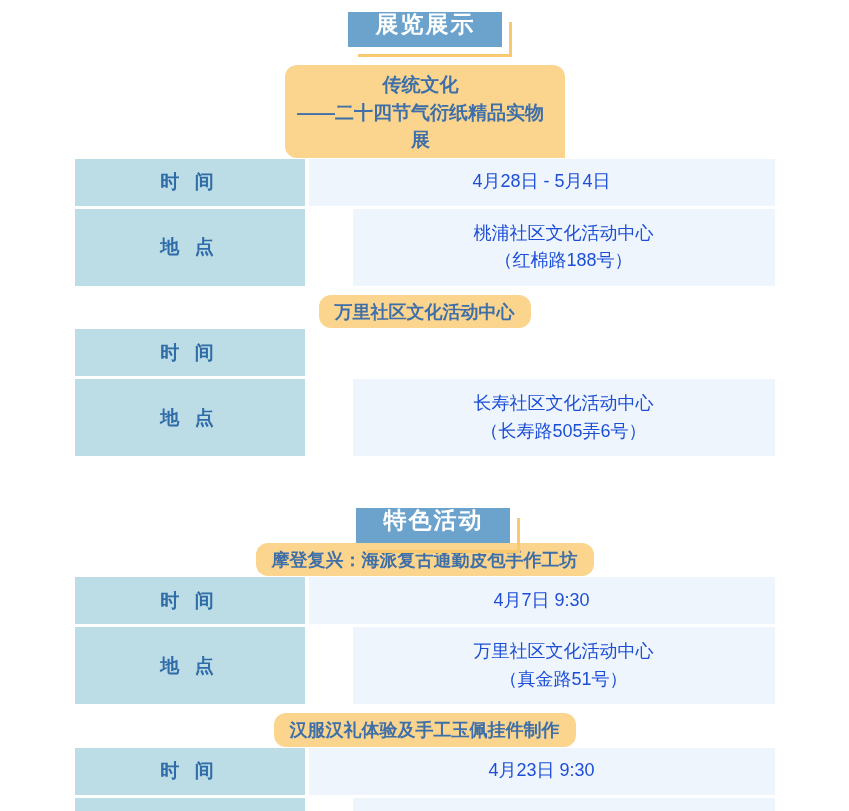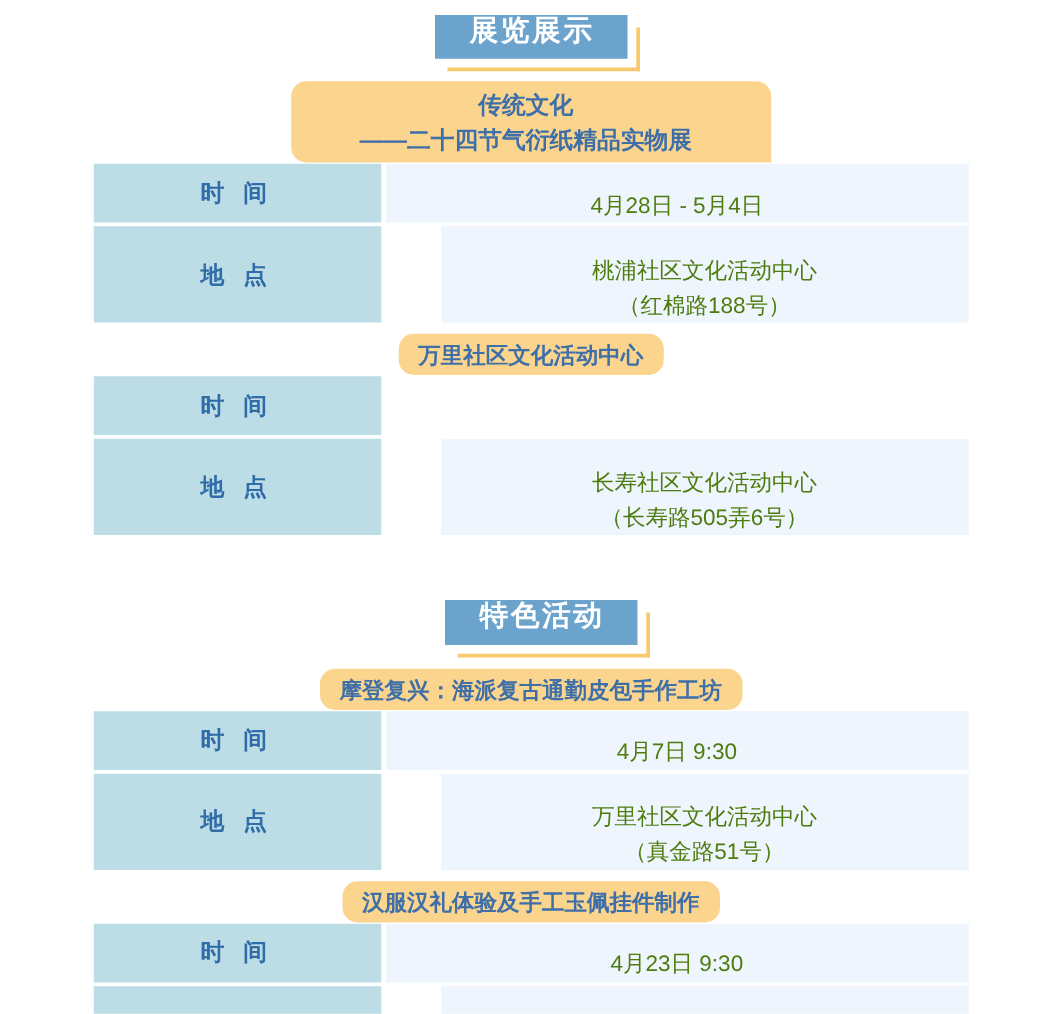--- a/index.html
+++ b/index.html
@@ -57,21 +57,21 @@
     color: #3f6fa8;
     font-weight: bold;
     text-align: center;
     border-radius: 12px;
     line-height: 1.45;
     box-sizing: border-box;
   }
   .orange-banner.two-line {
     font-size: 19px;
     padding: 6px 18px 4px 10px;
-    width: 384px;
+    width: 280px;
     border-bottom-left-radius: 12px;
     border-bottom-right-radius: 0;
   }
   .orange-banner.one-line {
     font-size: 18px;
     padding: 4px 16px 3px 16px;
     display: inline-block;
   }
 
   
@@ -99,26 +99,26 @@
     letter-spacing: 5px;
     display: flex;
     align-items: center;
     justify-content: center;
     box-sizing: border-box;
   }
   .cell-value {
     flex: 1 1 auto;
     margin-left: 4px;
     background: #eef5fc;
-    color: #4d7c0f;
+    color: #1d4ed8;
     font-size: 18px;
     display: flex;
     flex-direction: column;
     align-items: center;
-    justify-content: flex-end;
+    justify-content: center;
     text-align: center;
     box-sizing: border-box;
     line-height: 1.55;
   }
   .row.time .cell-label,
   .row.time .cell-value { height: 47px; }
   .row.place .cell-label,
   .row.place .cell-value { height: 77px; }
 
   
@@ -178,21 +178,21 @@
       </div>
     </div>
   </div>
 
   <div class="spacer-40"></div>
 
   <div class="section-badge-wrap" style="margin-top:12px;margin-left:16px;">
     <div class="section-badge">特色活动</div>
   </div>
 
-  <div class="banner-row" style="margin-top:19px;">
+  <div class="banner-row" style="">
     <div class="orange-banner one-line">
       <span>摩登复兴：海派复古通勤皮包手作工坊</span>
     </div>
   </div>
 
   <div class="info-table" style="margin-top:1px;">
     <div class="row time">
       <div class="cell-label">时 间</div>
       <div class="cell-value">
         <span>4月7日 9:30</span>

